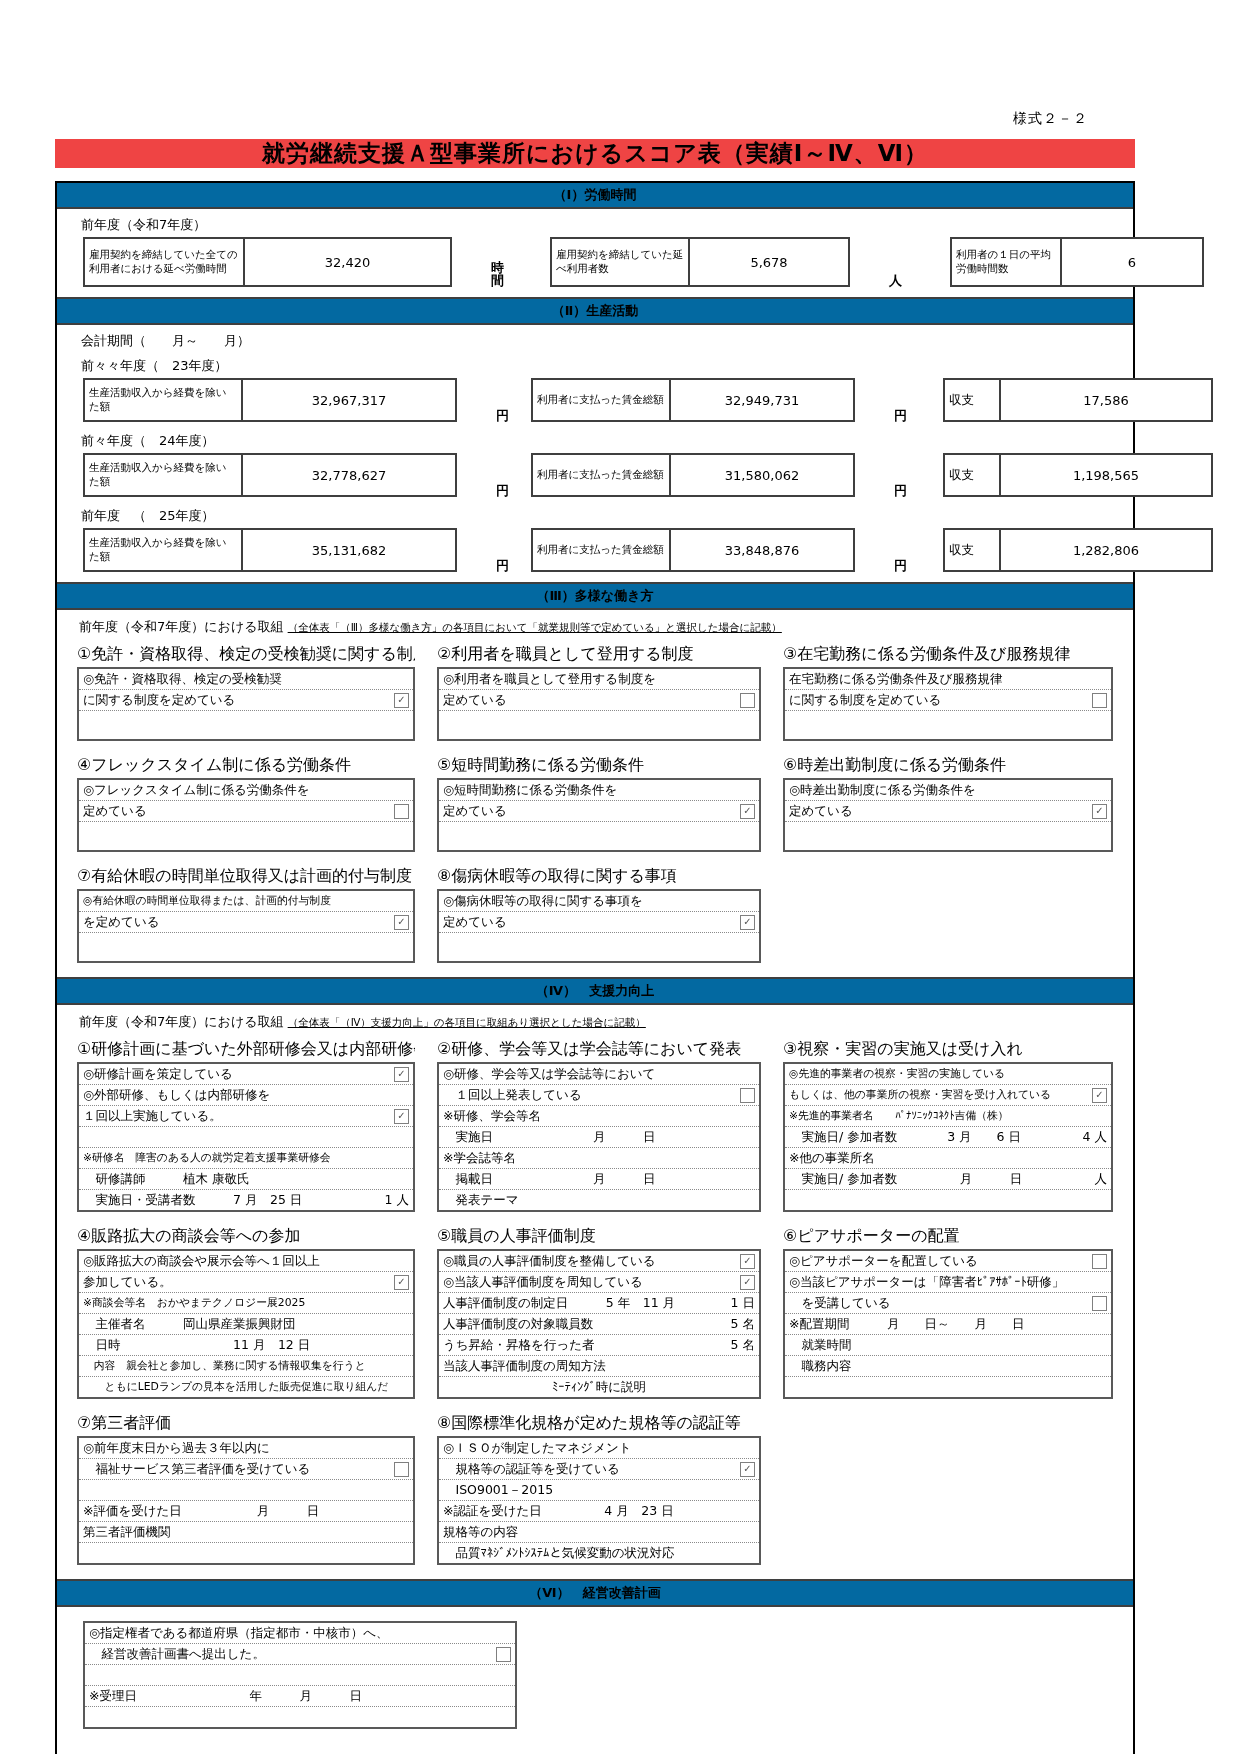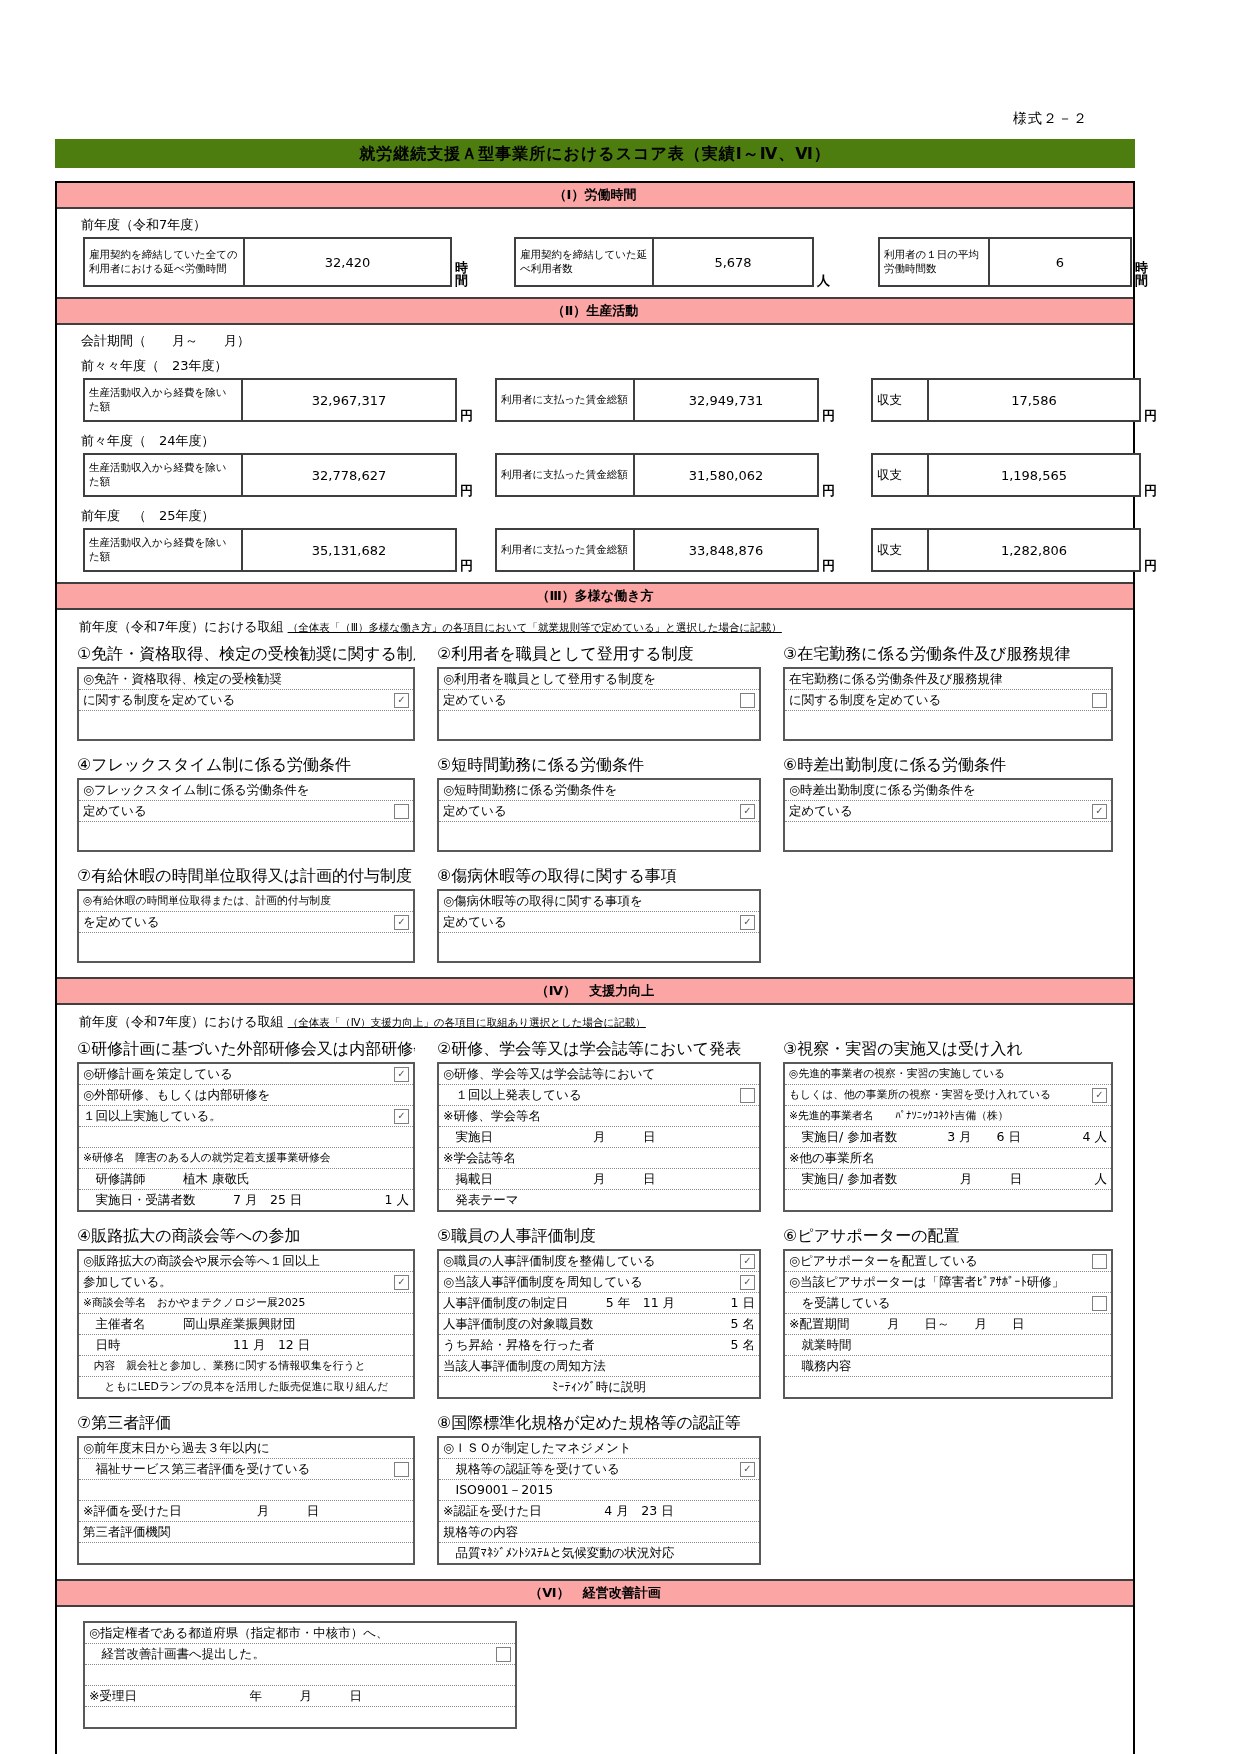--- a/index.html
+++ b/index.html
@@ -1,28 +1,28 @@
 <!DOCTYPE html>
 <html><head>
 <meta charset="utf-8">
 <style>
   html,body{margin:0;padding:0;background:#ffffff;}
   body{width:1240px;height:1754px;font-family:"DejaVu Sans","Liberation Sans",sans-serif;color:#000;}
   .page{position:relative;width:1240px;height:1754px;overflow:hidden;border-radius:27px;}
   .form-code{position:absolute;top:110px;right:152px;font-size:14px;letter-spacing:1px;}
-  .title-bar{position:absolute;top:139px;left:55px;width:1080px;height:29px;background:#4d7c0f;
-             text-align:center;font-size:16px;font-weight:bold;line-height:29px;letter-spacing:1px;}
+  .title-bar{position:absolute;top:139px;left:55px;width:1080px;height:29px;background:#ef4444;
+             text-align:center;font-size:23px;font-weight:bold;line-height:29px;letter-spacing:1px;}
   .wrap{position:absolute;top:181px;left:55px;width:1080px;}
   .outer{border:2px solid #000;background:#fff;}
-  .sec-bar{background:#fca5a5;text-align:center;font-size:13px;font-weight:bold;
+  .sec-bar{background:#0369a1;text-align:center;font-size:13px;font-weight:bold;
            padding:3px 0;border-top:2px solid #3f3f3f;border-bottom:2px solid #3f3f3f;}
   .sec-bar.first{border-top:none;}
   .year-label{font-size:13px;margin:7px 0 3px 24px;}
   .field-row{display:flex;align-items:flex-start;margin:2px 0 10px 26px;}
-  .fg{display:flex;align-items:flex-end;}
+  .fg{display:flex;align-items:flex-end;gap:36px;}
   .fg-box{display:flex;border:2px solid #3f3f3f;background:#fff;}
   .fg-label{font-size:10.5px;line-height:1.3;padding:2px 4px;border-right:2px solid #3f3f3f;
             display:flex;align-items:center;}
   .fg-label.lg{font-size:12.5px;}
   .fg-value{display:flex;align-items:center;justify-content:center;font-size:13px;}
   .fg-unit{font-size:13px;margin-left:3px;line-height:1;font-weight:bold;}
   .h46 .fg-label,.h46 .fg-value{min-height:42px;}
   .h40 .fg-label,.h40 .fg-value{min-height:36px;}
   .sec-sub{font-size:13px;margin:8px 0 8px 22px;white-space:nowrap;}
   .sec-sub .note{font-size:10.5px;text-decoration:underline;}

